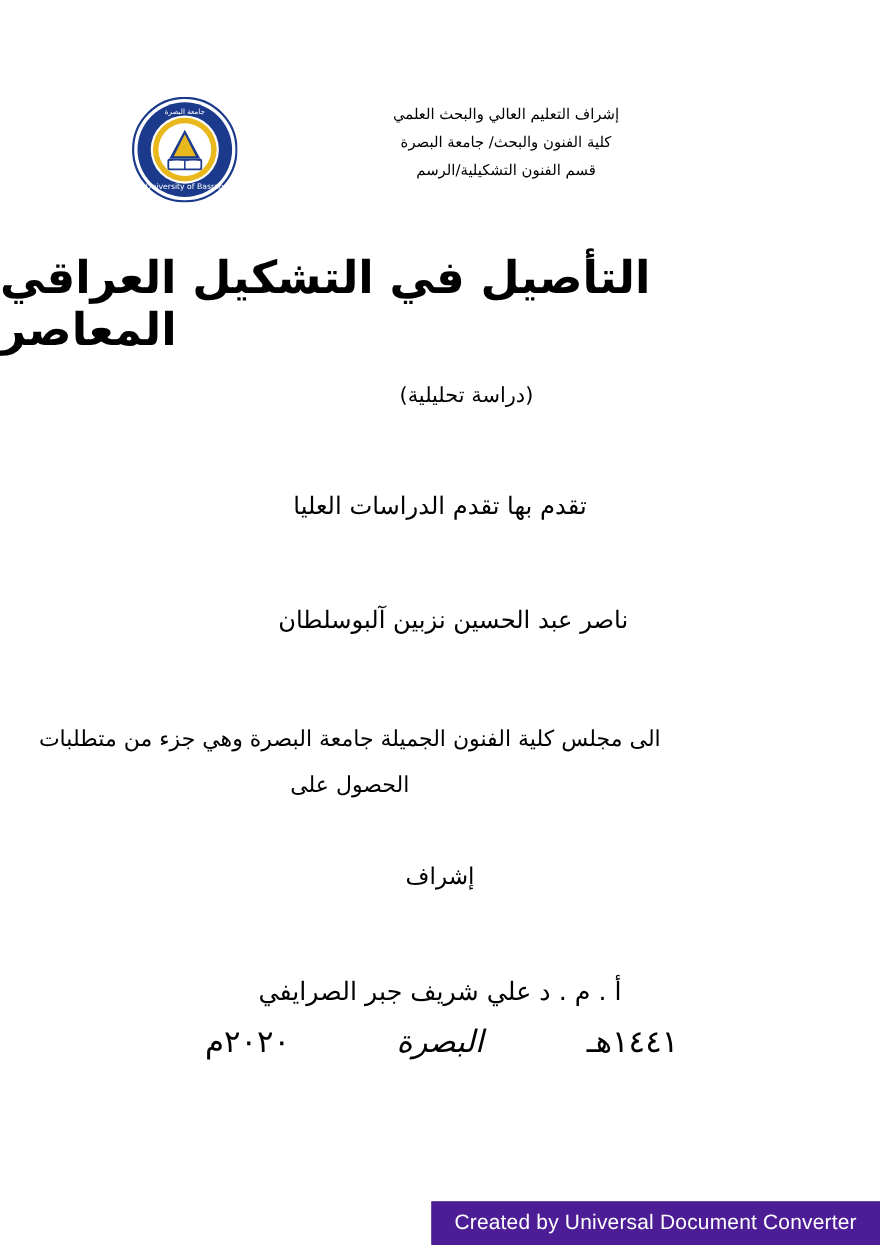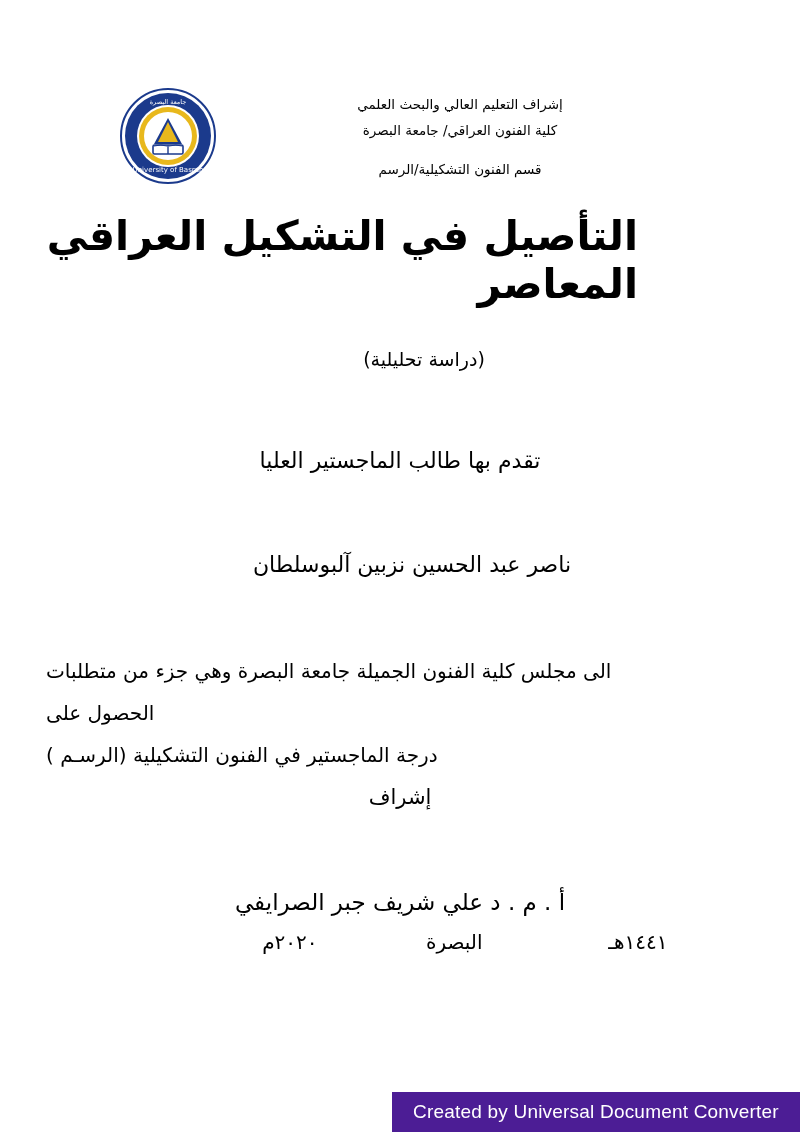--- a/index.html
+++ b/index.html
@@ -50,30 +50,29 @@
     text-align: center;
     direction: rtl;
   }
   .ministry-lines div {
     font-size: 13.5px;
     line-height: 1.9;
     color: #000;
     letter-spacing: 0px;
   }
   .ministry-lines div.dept {
-    margin-top: 14px;
   }
 
   
   .main-title {
     position: absolute;
-    top: 212px;
+    top: 228px;
     left: 0;
     width: 638px;
-    text-align: right;
+    text-align: left;
     font-size: 41px;
     font-weight: 700;
     letter-spacing: 0px;
     direction: rtl;
     font-family: "DejaVu Sans", "Liberation Sans", sans-serif;
   }
 
   .subtitle {
     position: absolute;
     top: 348px;
@@ -104,23 +103,22 @@
     font-size: 22px;
     direction: rtl;
     margin-left: 12px;
   }
 
   .statement {
     position: absolute;
     top: 650px;
     left: 0;
     width: 636px;
-    text-align: left;
-    direction: rtl;
-    padding-left: 46px;
+    text-align: center;
+    direction: rtl;
   }
   .statement .line {
     font-size: 20px;
     line-height: 2.1;
   }
 
   .supervision-label {
     position: absolute;
     top: 785px;
     left: 0;
@@ -146,25 +144,26 @@
     top: 930px;
     left: 0;
     width: 800px;
     direction: rtl;
     display: flex;
     justify-content: center;
     align-items: baseline;
     gap: 0px;
   }
   .footer-row span {
-    font-size: 20px;
+    font-size: 28px;
     display: inline-block;
+    text-align: center;
   }
   .footer-row .hijri { width: 185px; }
-  .footer-row .city  { width: 165px; }
+  .footer-row .city  { width: 165px; font-style: italic; }
   .footer-row .greg  { width: 185px; }
 
   
   .watermark {
     position: absolute;
     left: 392px;
     top: 1092px;
     width: 408px;
     height: 40px;
     background: #4c1d95;
@@ -199,36 +198,35 @@
         <line x1="48" y1="57" x2="48" y2="66" stroke="#1b3a8c" stroke-width="1.4"></line>
         <path d="M34 58 q7 -2 13 0" fill="none" stroke="#1b3a8c" stroke-width="1"></path>
         <path d="M49 58 q7 -2 13 0" fill="none" stroke="#1b3a8c" stroke-width="1"></path>
         <text x="48" y="84" font-family="DejaVu Sans, sans-serif" font-size="7" fill="#ffffff" text-anchor="middle">University of Basrah</text>
         <text x="48" y="16" font-family="DejaVu Sans, sans-serif" font-size="6.5" fill="#ffffff" text-anchor="middle">جامعة البصرة</text>
       </svg>
     </div>
 
     <div class="ministry-lines">
       <div>إشراف التعليم العالي والبحث العلمي</div>
-      <div>كلية الفنون العراقي/ جامعة البصرة</div>
+      <div>كلية الفنون والبحث/ جامعة البصرة</div>
       <div class="dept">قسم الفنون التشكيلية/الرسم</div>
     </div>
   </div>
 
   <div class="main-title">التأصيل في التشكيل العراقي المعاصر</div>
 
   <div class="subtitle">(دراسة تحليلية)</div>
 
-  <div class="submitted-by">تقدم بها طالب الماجستير العليا</div>
+  <div class="submitted-by">تقدم بها تقدم الدراسات العليا</div>
 
   <div class="author">ناصر عبد الحسين نزبين آلبوسلطان</div>
 
   <div class="statement">
     <div class="line">الى مجلس كلية الفنون الجميلة جامعة البصرة وهي جزء من متطلبات الحصول على</div>
-    <div class="line">درجة الماجستير في الفنون التشكيلية (الرسـم )</div>
   </div>
 
   <div class="supervision-label">إشراف</div>
 
   <div class="supervisor">أ . م . د علي شريف جبر الصرايفي</div>
 
   <div class="footer-row">
     <span class="hijri">١٤٤١هـ</span>
     <span class="city">البصرة</span>
     <span class="greg">٢٠٢٠م</span>

